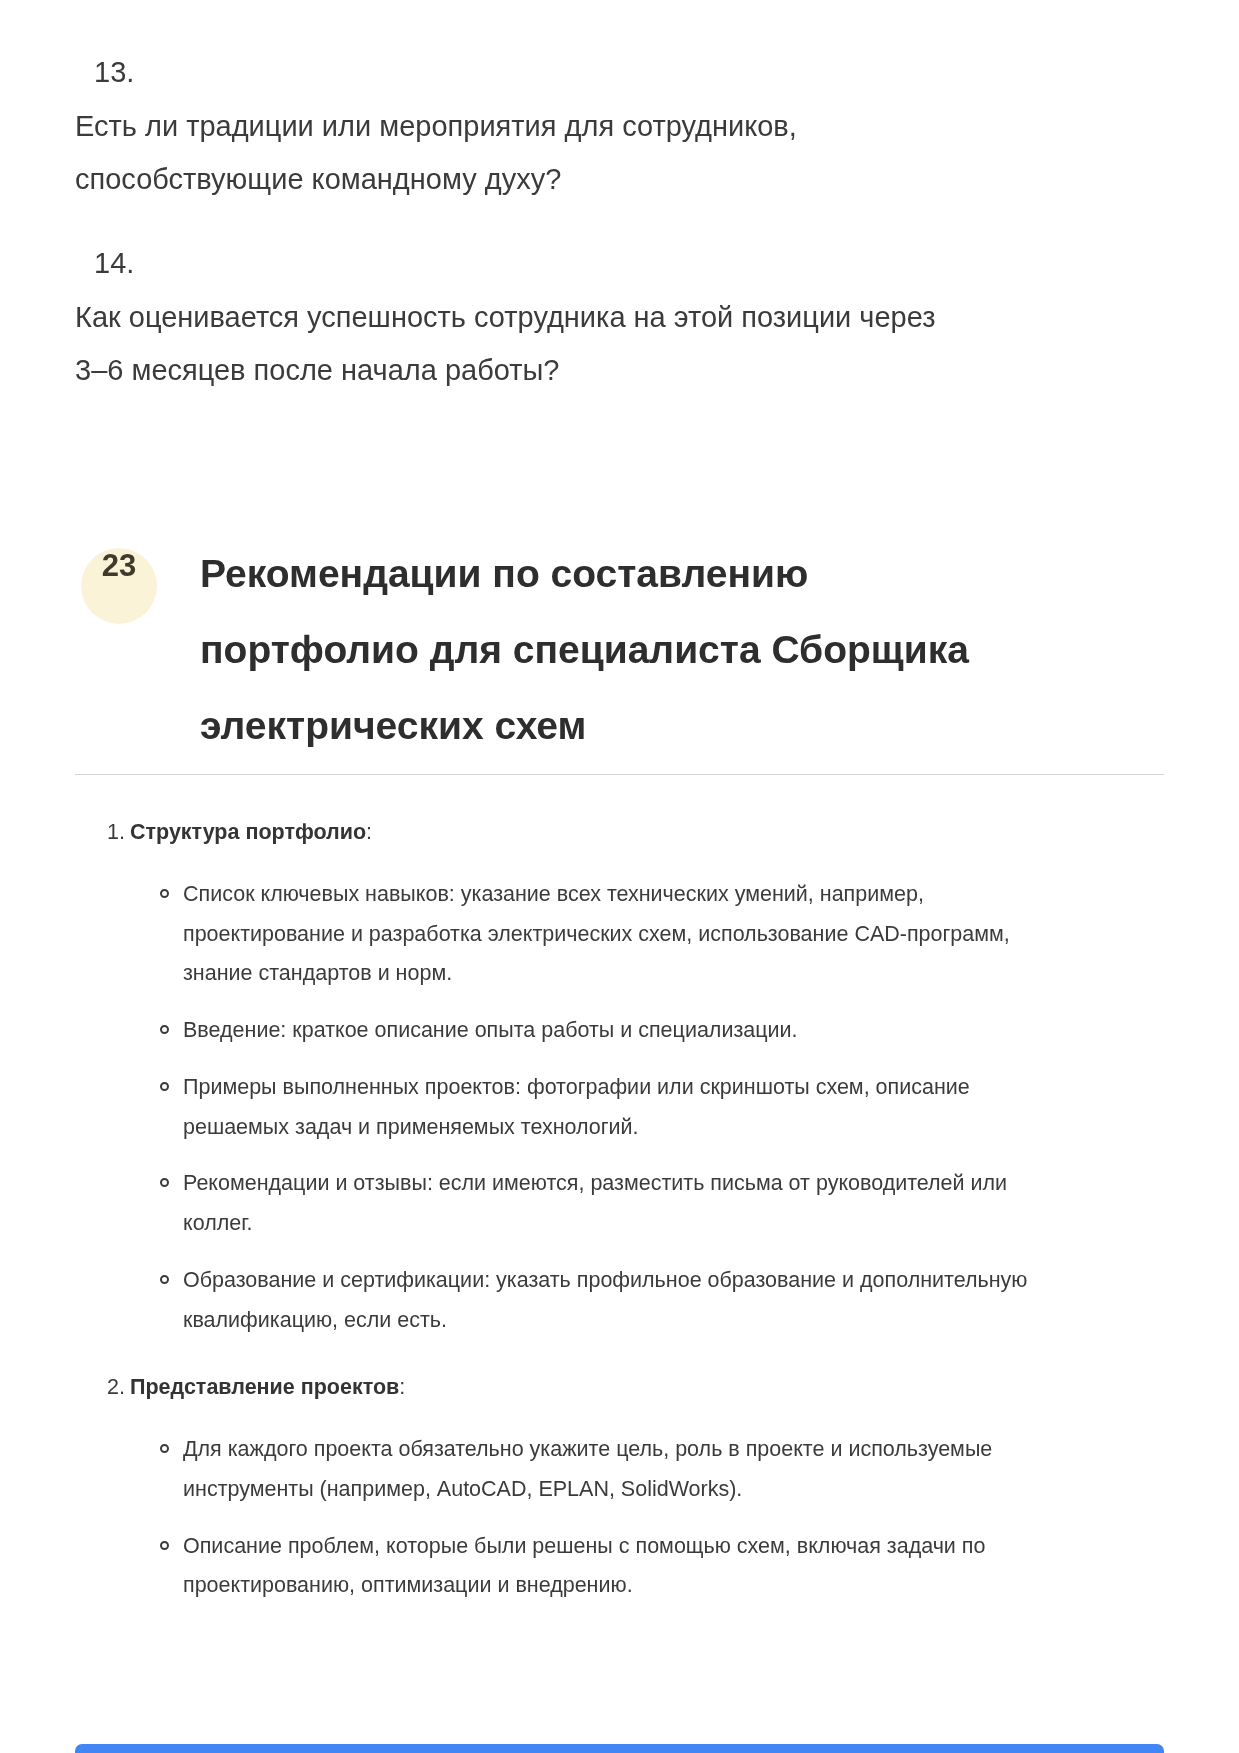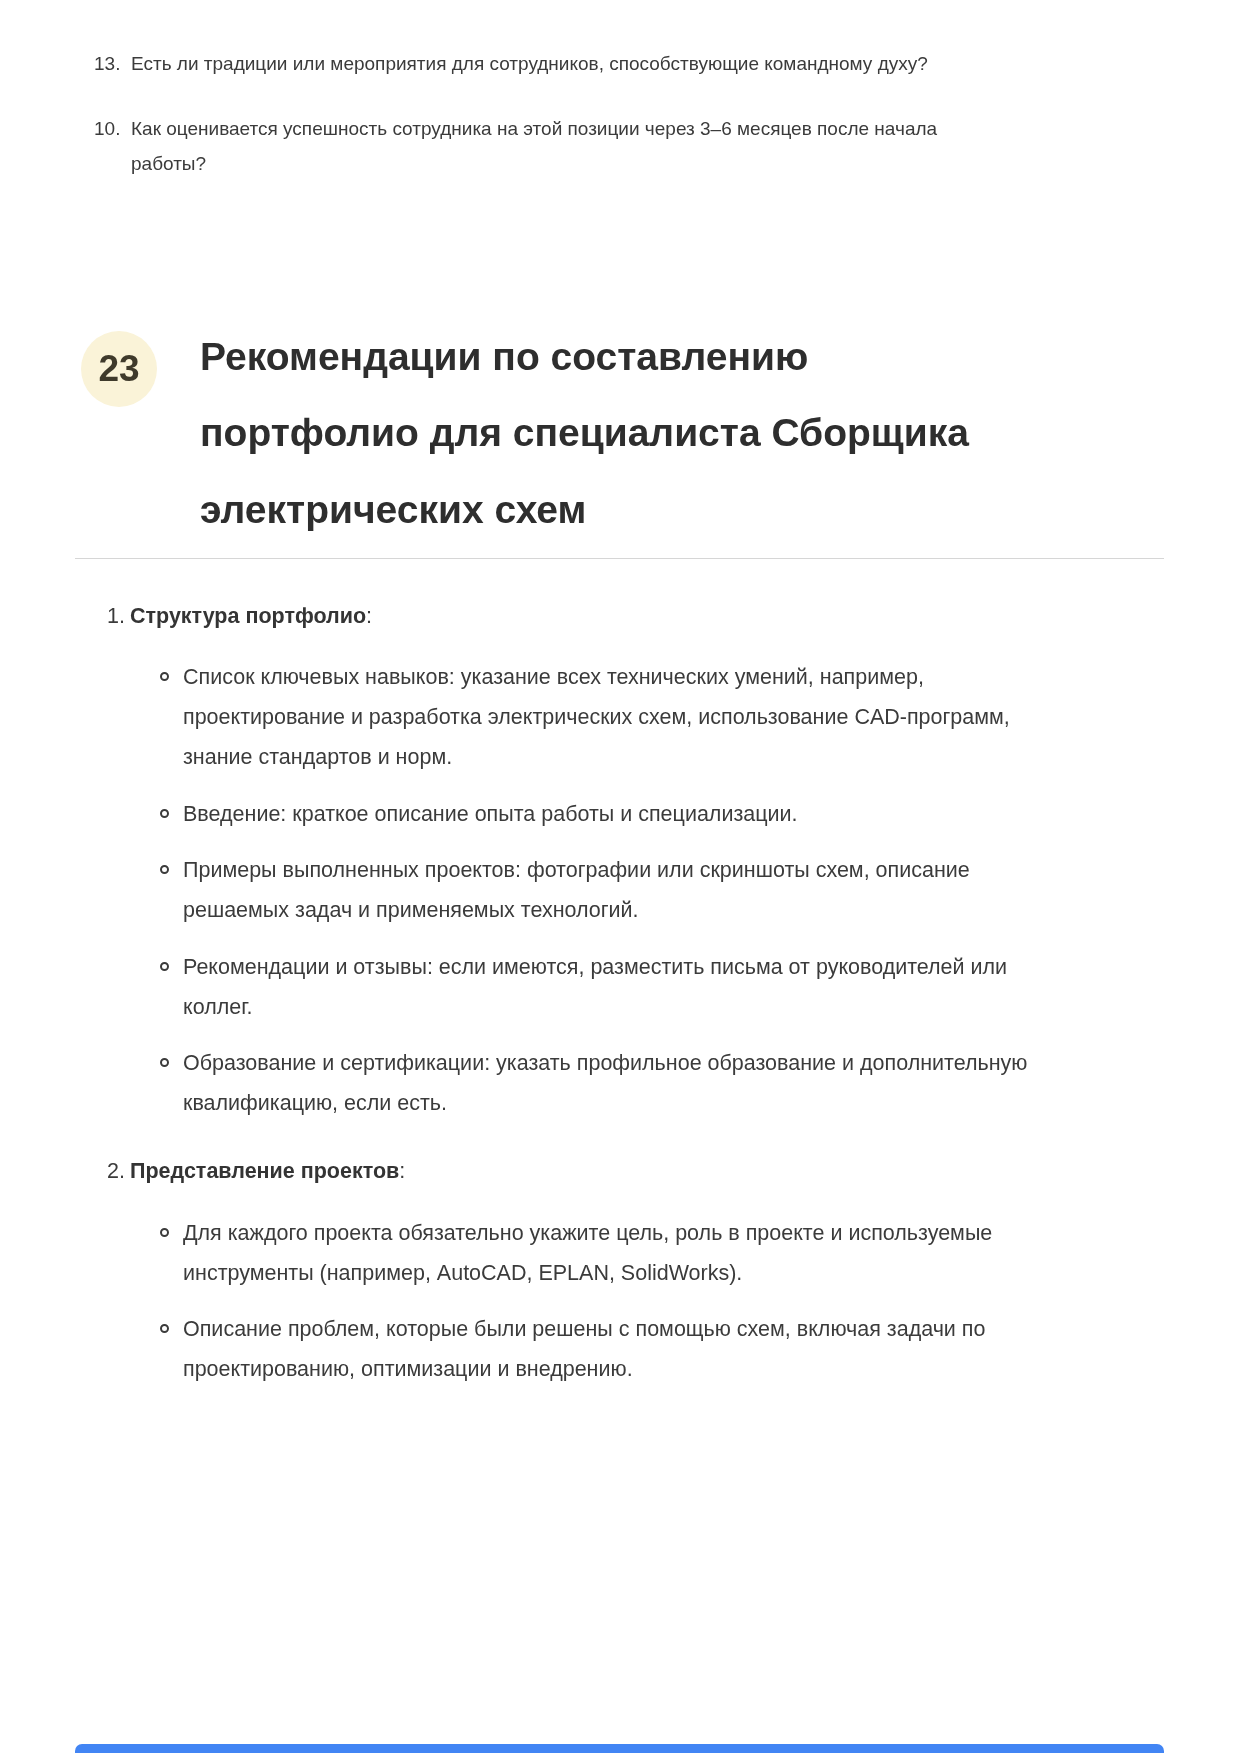--- a/index.html
+++ b/index.html
@@ -16,45 +16,46 @@
     min-height: 1753px;
     padding: 46px 75px 0 75px;
     background: var(--background, #ffffff);
     overflow: hidden;
   }
 
   
   .questions { }
   .q-item {
     display: flex;
-    font-size: 19px;
+    font-size: 29px;
     line-height: 1.85;
     margin-bottom: 30px;
+    flex-direction: column;
   }
   .q-num { flex: none; width: 37px; margin-left: 19px; }
   .q-text { max-width: 872px; }
 
   
   .section-header {
     display: flex;
     align-items: flex-start;
     margin-top: 138px;
   }
   .badge {
     flex: none;
     width: 76px;
     height: 76px;
     margin-left: 6px;
     margin-top: 12px;
     border-radius: 50%;
     background: var(--badge_bg, #faf3d8);
     display: flex;
-    align-items: center;
+    align-items: flex-start;
     justify-content: center;
-    font-size: 37px;
+    font-size: 31px;
     font-weight: 700;
     color: var(--badge_text, #3f3a2b);
   }
   .title {
     margin-left: 43px;
     max-width: 800px;
     font-size: 39px;
     font-weight: 700;
     line-height: 1.95;
     color: var(--title, #2e2e2e);
@@ -110,21 +111,21 @@
 
   <div class="questions">
 
     <div class="q-item">
       <span class="q-num">13.</span>
       <p class="q-text">Есть ли традиции или мероприятия для сотрудников, способствующие командному духу?</p>
     </div>
 
 
     <div class="q-item">
-      <span class="q-num">10.</span>
+      <span class="q-num">14.</span>
       <p class="q-text">Как оценивается успешность сотрудника на этой позиции через 3–6 месяцев после начала работы?</p>
     </div>
 
   </div>
 
   <div class="section-header">
     <div class="badge">
       <span>23</span>
     </div>
     <h1 class="title">Рекомендации по составлению портфолио для специалиста Сборщика электрических схем</h1>

